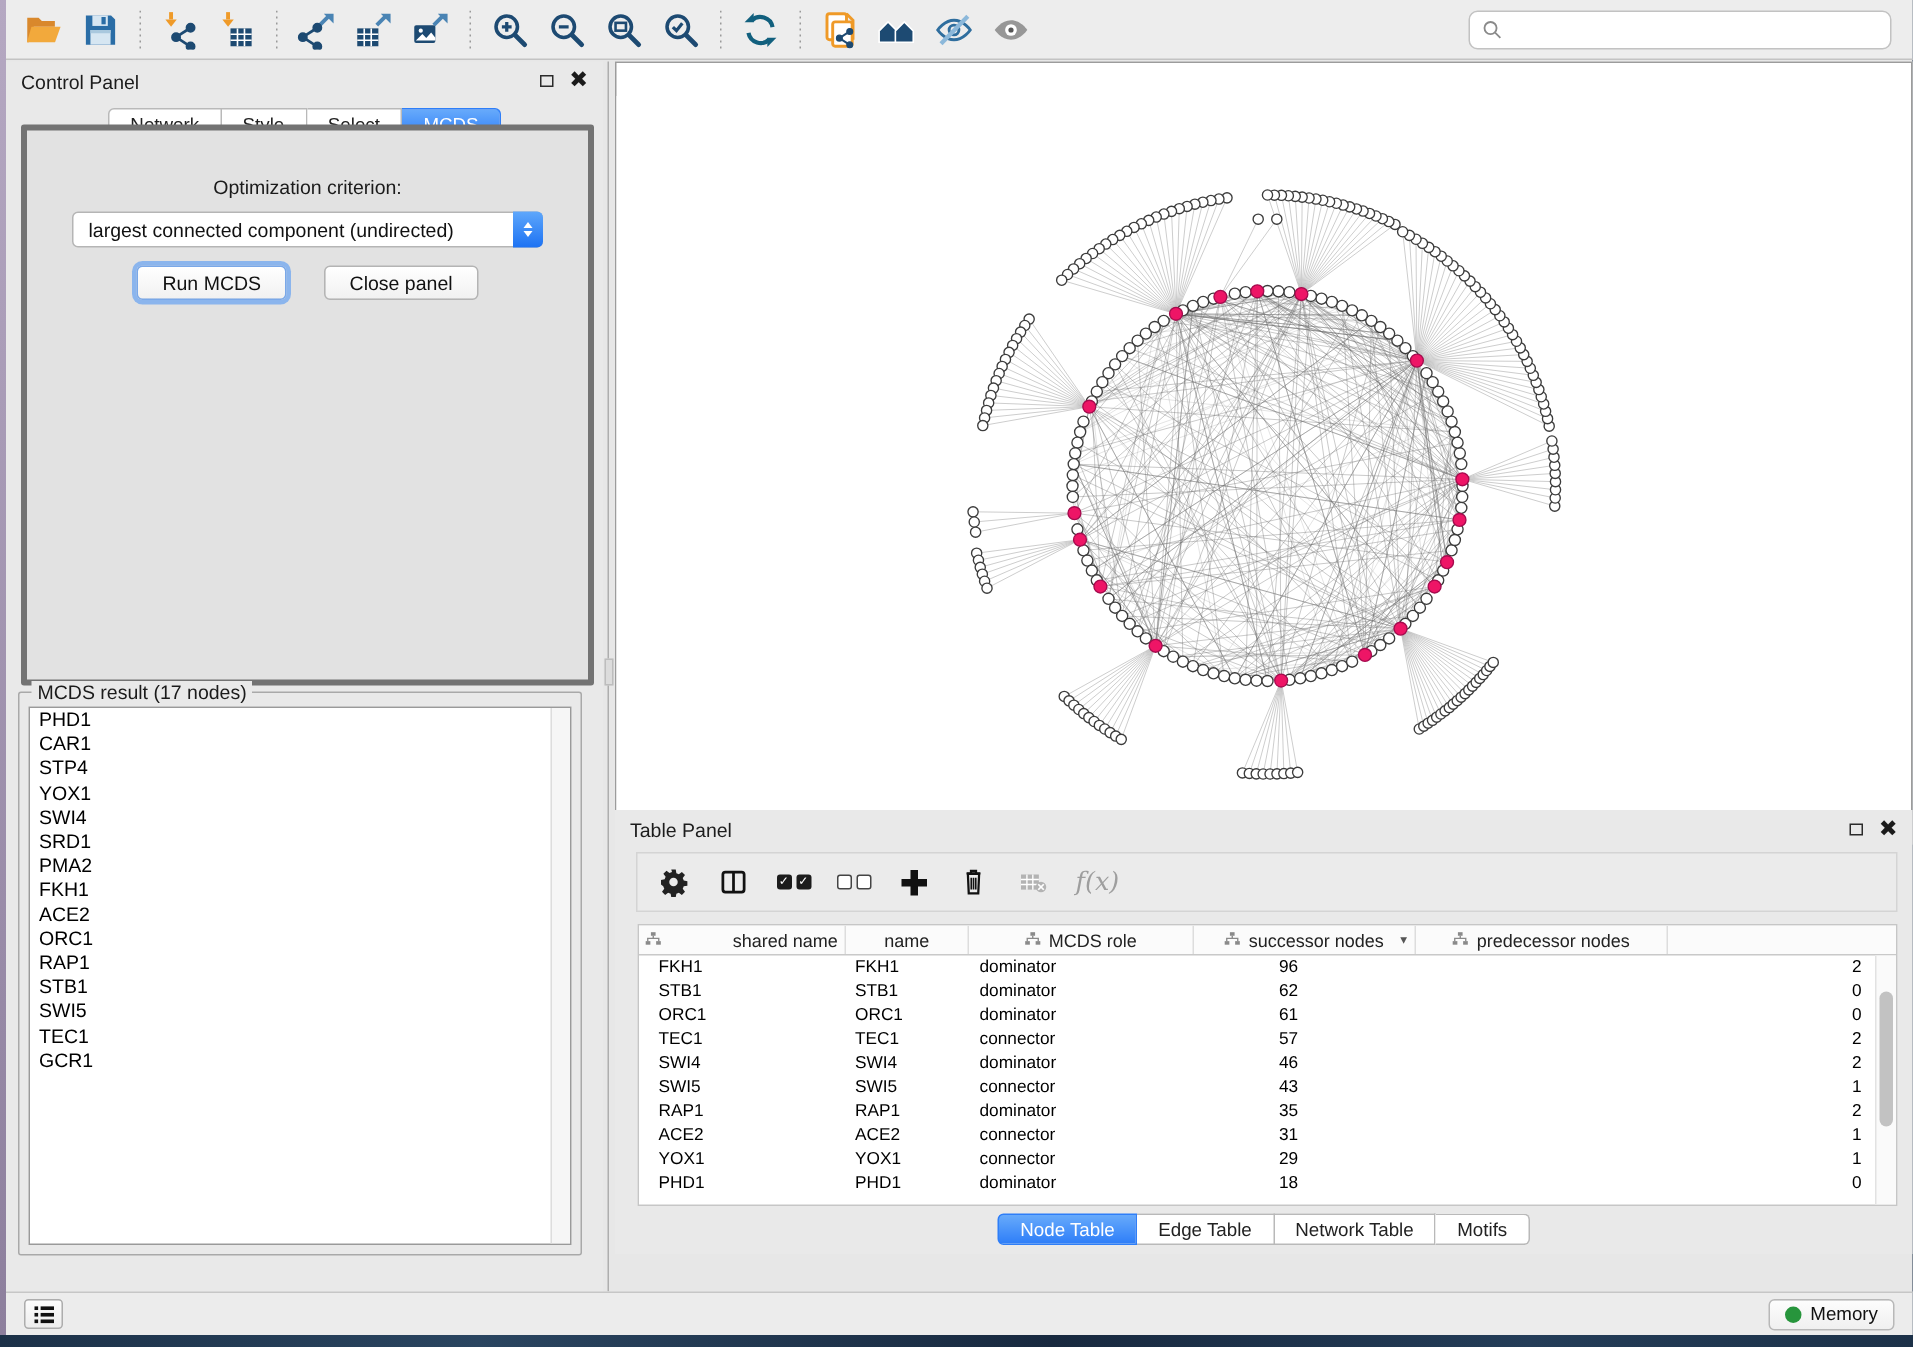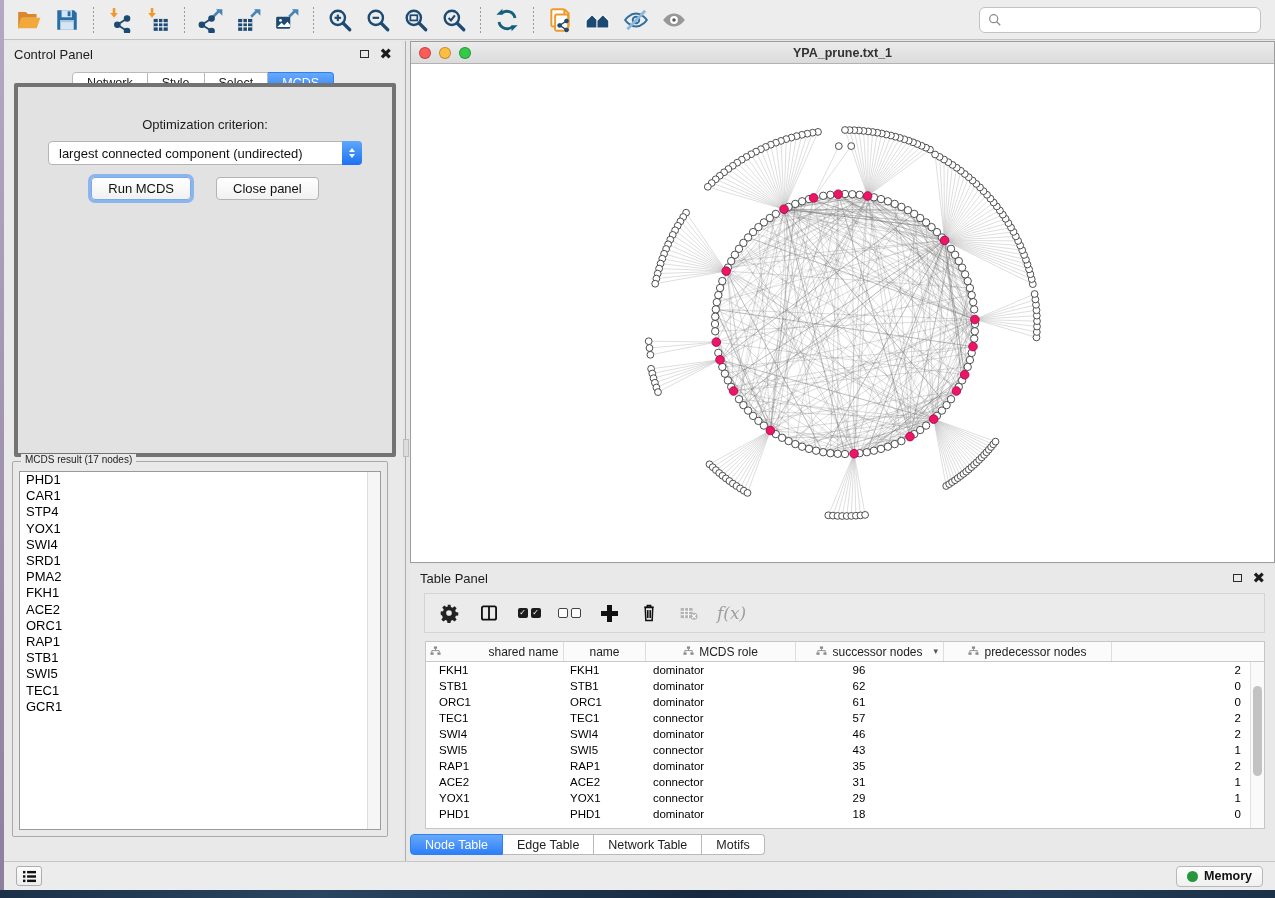--- a/index.html
+++ b/index.html
@@ -47,21 +47,21 @@
     background:linear-gradient(#5ea7fb,#1d72f3); display:flex; flex-direction:column;
     align-items:center; justify-content:center; }
   .dd-cap i { width:0; height:0; border-left:3.5px solid transparent; border-right:3.5px solid transparent; }
   .dd-cap i.up { border-bottom:4px solid #fff; margin-bottom:2px; }
   .dd-cap i.down { border-top:4px solid #fff; }
   .btn-row { display:flex; justify-content:center; gap:25px; margin-top:12px; }
   .mac-btn { height:23px; padding:0 16px; background:linear-gradient(#fff,#f1f1f1);
     border:1px solid #b4b4b4; border-radius:4px; font-size:13px; color:#111; }
   .mac-btn.focus-ring { box-shadow:0 0 0 3px rgba(110,165,240,.75); border-color:#7aa8e8; }
   .fieldset { position:absolute; left:8px; right:14px; top:420px; bottom:24px; border:1px solid #a9a9a9; border-radius:2px; }
-  .legend { position:absolute; top:-8px; left:8px; background:#e9e9e9; padding:0 4px; font-size:10px; color:#1b1b1b; }
+  .legend { position:absolute; top:-8px; left:8px; background:#e9e9e9; padding:0 4px; font-size:13px; color:#1b1b1b; }
   .listbox { position:absolute; left:6px; right:6px; top:9px; bottom:6px; background:#fff;
     border:1px solid #9a9a9a; overflow:hidden; }
   .listbox .track { position:absolute; right:0; top:0; bottom:0; width:13px; background:#f6f6f6; border-left:1px solid #ddd; }
   .list-item { font-size:13px; line-height:16.2px; padding-left:6px; color:#000; }
 
   
   .splitter { position:absolute; left:398px; top:41px; width:8px; height:820px; background:#e7e7e7; }
   .splitter .bar { position:absolute; left:3px; top:0; bottom:0; width:1px; background:#aeaeae; }
   .splitter .grip { position:absolute; left:1px; top:398px; width:6px; height:18px;
     background:#dcdcdc; border:1px solid #bdbdbd; }
@@ -70,21 +70,21 @@
   .network-panel { position:absolute; left:406px; top:41px; right:0; height:522px;
     border:1px solid #9c9c9c; background:#fff; }
   .titlebar { height:22px; background:linear-gradient(#ececec,#dbdbdb); border-bottom:1px solid #b2b2b2;
     display:flex; align-items:center; padding:0 8px; position:relative; }
   .lights { display:flex; gap:8px; }
   .light { width:12px; height:12px; border-radius:50%; border:0.5px solid rgba(0,0,0,.25); }
   .net-title { position:absolute; left:0; right:0; text-align:center; font-size:12.5px; font-weight:600; color:#333; }
   .net-canvas { position:absolute; left:0; top:22px; right:0; bottom:0; background:#fff; }
 
   
-  .table-panel { position:absolute; left:406px; top:565px; right:0; height:296px; background:#e9e9e9; }
+  .table-panel { position:absolute; left:406px; top:540px; right:0; height:296px; background:#e9e9e9; }
   .tp-toolbar { position:absolute; left:14px; right:10px; top:28px; height:40px; background:#ebebeb;
     border:1px solid #d4d4d4; display:flex; align-items:center; padding-left:12px; gap:16px; }
   .tp-btn { display:flex; align-items:center; justify-content:center; min-width:24px; height:26px; }
   .tp-btn svg { width:20px; height:20px; }
   .pair { display:flex; gap:3px; }
   .chk { width:10px; height:10px; background:#1c1c1c; border-radius:2px; color:#fff; font-size:8px;
     line-height:10px; text-align:center; font-weight:bold; }
   .unchk { width:10px; height:10px; border:1.6px solid #444; border-radius:2px; background:#fff; }
   .plus-glyph { position:relative; width:17px; height:17px; }
   .plus-glyph:before, .plus-glyph:after { content:""; position:absolute; background:#111; }
@@ -101,25 +101,25 @@
   .tbody { position:absolute; left:0; right:14px; top:20px; bottom:0; }
   .trow { display:flex; height:16px; align-items:center; }
   .td { font-size:11.5px; color:#000; white-space:nowrap; overflow:hidden; }
   .td.c0 { width:138px; padding-left:13px; }
   .td.c1 { width:82px;  padding-left:6px; }
   .td.c2 { width:150px; padding-left:7px; }
   .td.c3 { width:148px; text-align:center; padding-right:22px; }
   .td.c4 { width:305px; text-align:right; padding-right:8px; }
   .vscroll { position:absolute; right:0; top:20px; bottom:0; width:14px; background:#fafafa; border-left:1px solid #e2e2e2; }
   .vscroll .thumb { position:absolute; left:2px; right:2px; top:24px; height:90px; background:#c2c2c2; border-radius:5px; }
-  .tbl-tabs { position:absolute; left:0; right:0; bottom:6px; display:flex; }
+  .tbl-tabs { position:absolute; left:0; right:0; bottom:6px; display:flex; justify-content:center; }
 
   
   .status-bar { position:absolute; left:0; right:0; bottom:0; height:29px; background:#ececec;
-    border-top:1px solid #c6c6c6; display:flex; align-items:center; padding:0 12px;font-weight:bold; }
+    border-top:1px solid #c6c6c6; display:flex; align-items:center; padding:0 12px; }
   .list-btn { width:26px; height:20px; border:1px solid #adadad; border-radius:3px;
     background:linear-gradient(#fdfdfd,#ededed); display:flex; align-items:center; justify-content:center; }
   .mem-btn { margin-left:auto; height:21px; border:1px solid #b8b8b8; border-radius:4px;
     background:linear-gradient(#fdfdfd,#f0f0f0); display:flex; align-items:center; gap:6px;
     padding:0 10px; font-size:12.5px; color:#111; }
   .mem-dot { width:11px; height:11px; border-radius:50%; background:#27953c; }
 </style>
 </head>
 <body>
 
@@ -356,28 +356,20 @@
       </div>
     </div>
   </div>
 
   <div class="splitter">
     <span class="bar"></span>
       <span class="grip"></span>
   </div>
 
   <div class="network-panel">
-    <div class="titlebar">
-      <div class="lights">
-        <span class="light" style="background:#fc5b57"></span>
-        <span class="light" style="background:#fdbe41"></span>
-        <span class="light" style="background:#35c949"></span>
-      </div>
-      <span class="net-title">YPA_prune.txt_1</span>
-    </div>
     <div class="net-canvas">
       <svg id="net-svg" width="867" height="499" viewBox="0 0 867 499">
           <g>
             <line x1="328.0" y1="335.2" x2="304.2" y2="267.3" stroke="#909090" stroke-opacity="0.3" stroke-width="0.55"></line>
             <line x1="402.6" y1="133.9" x2="563.2" y2="274.6" stroke="#909090" stroke-opacity="0.3" stroke-width="0.55"></line>
             <line x1="499.0" y1="372.6" x2="371.1" y2="373.8" stroke="#909090" stroke-opacity="0.3" stroke-width="0.55"></line>
             <line x1="311.3" y1="302.9" x2="476.9" y2="137.3" stroke="#909090" stroke-opacity="0.3" stroke-width="0.55"></line>
             <line x1="315.2" y1="207.1" x2="470.0" y2="384.9" stroke="#909090" stroke-opacity="0.3" stroke-width="0.55"></line>
             <line x1="490.4" y1="377.1" x2="553.7" y2="310.8" stroke="#909090" stroke-opacity="0.3" stroke-width="0.55"></line>
             <line x1="520.6" y1="163.1" x2="412.2" y2="131.8" stroke="#909090" stroke-opacity="0.3" stroke-width="0.55"></line>

